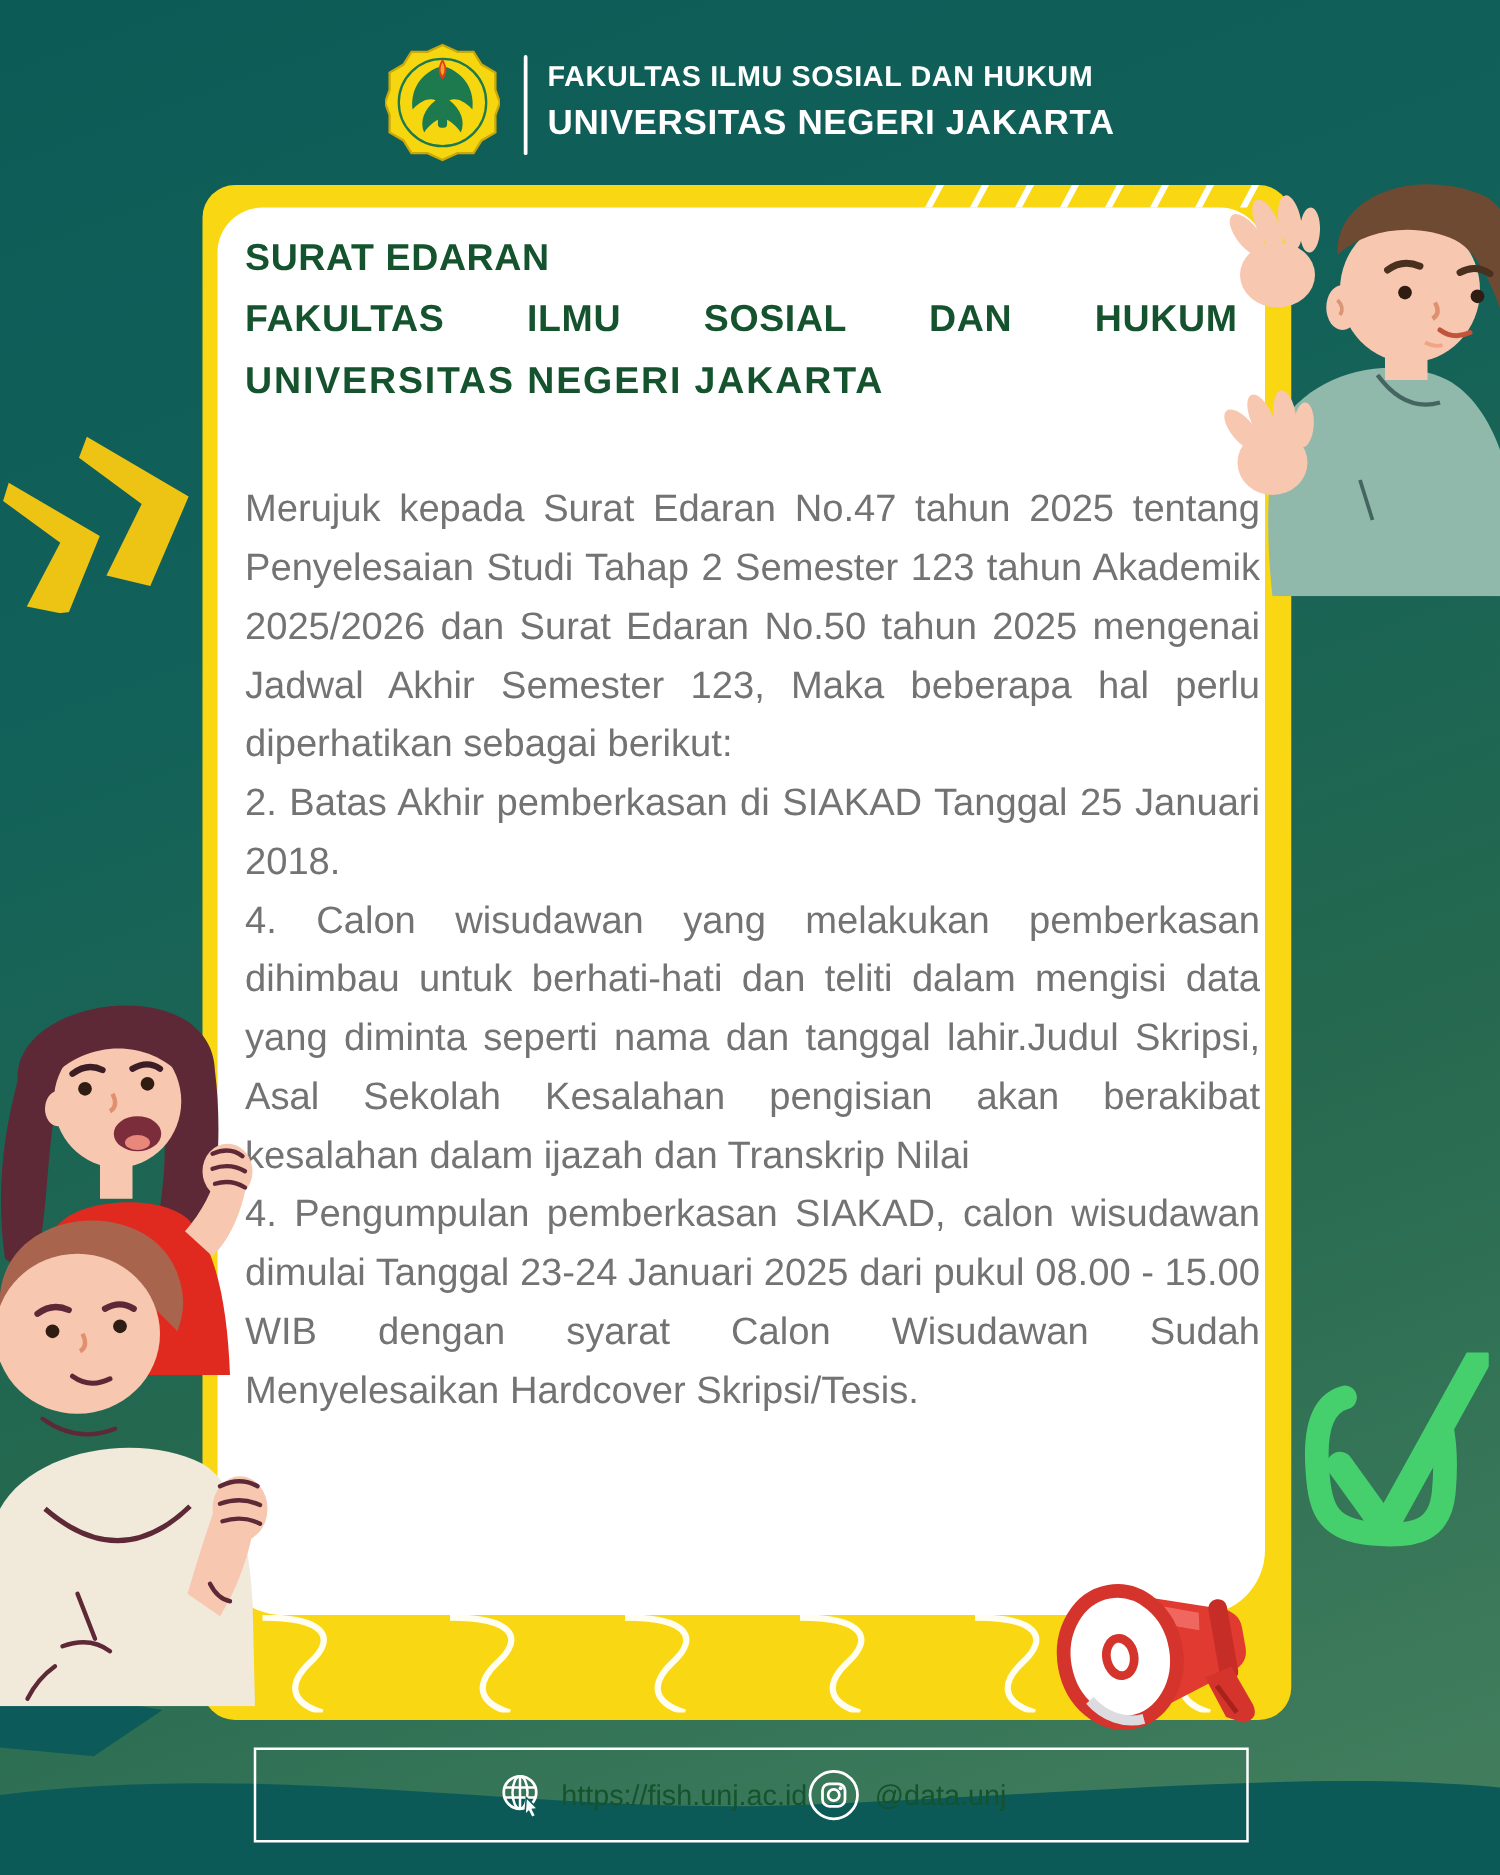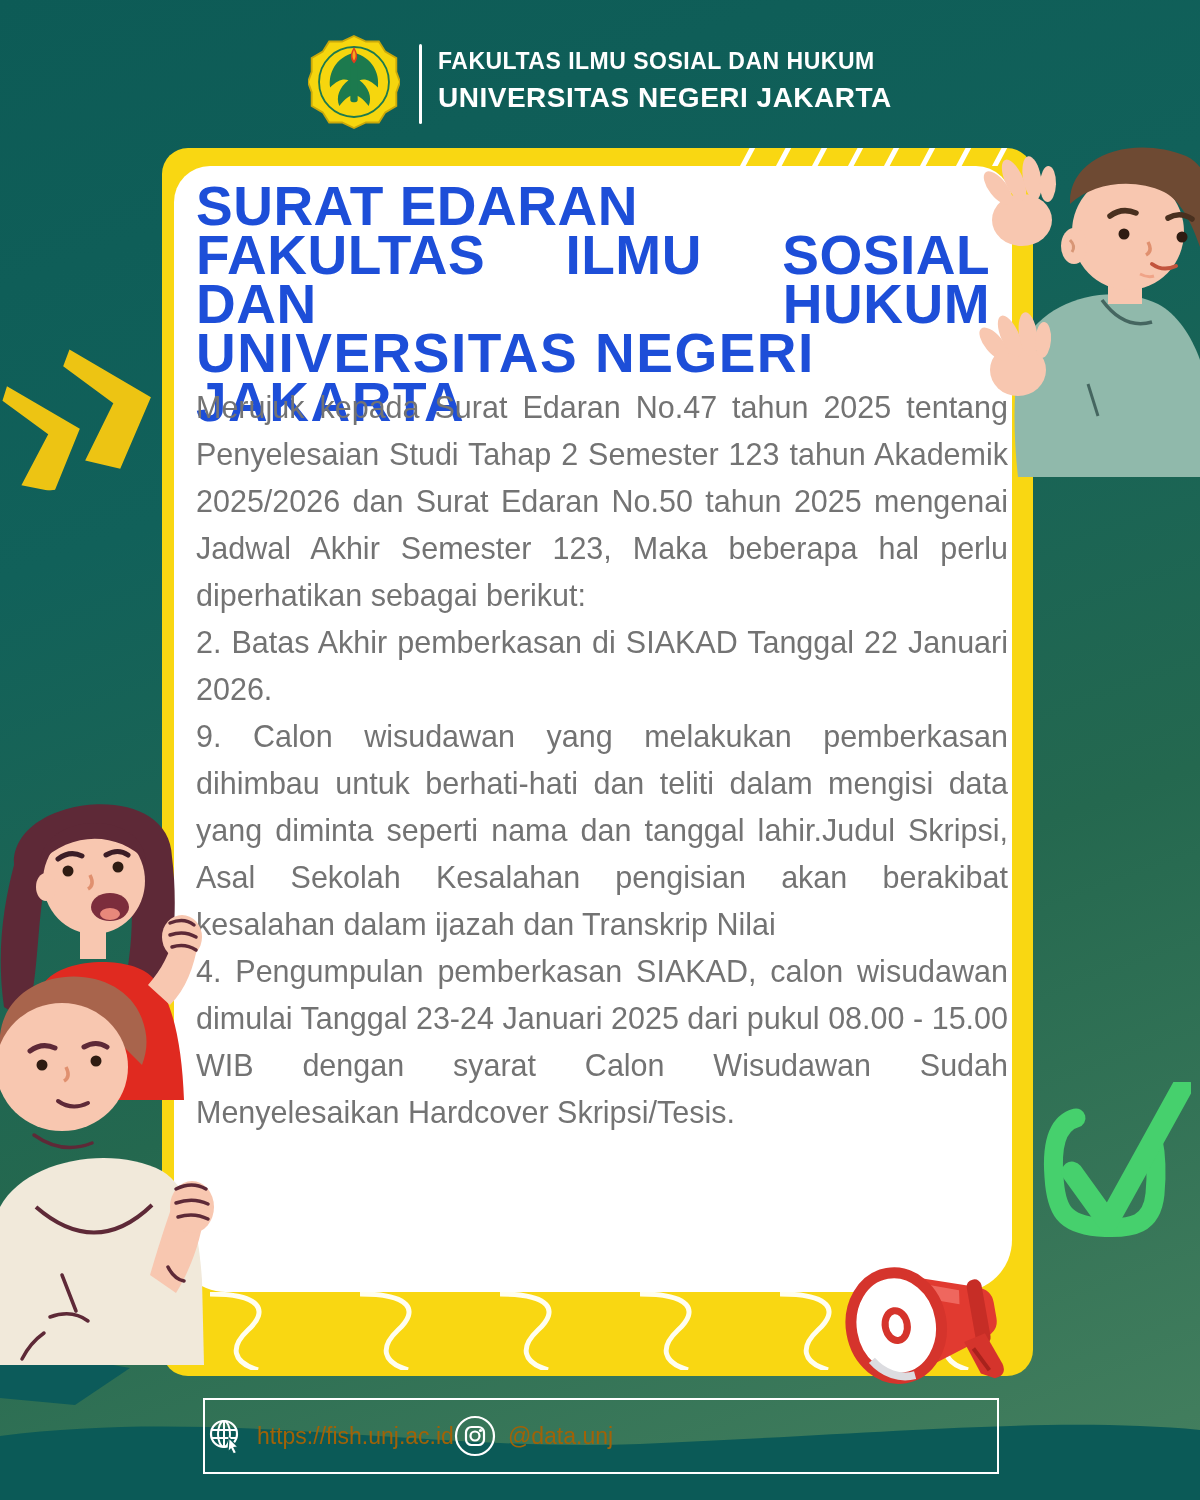--- a/index.html
+++ b/index.html
@@ -20,34 +20,34 @@
   .card-yellow{position:absolute;left:162px;top:148px;width:871px;height:1228px;
                background:#f9d712;border-radius:26px;z-index:2;}
   .slashes{position:absolute;right:10px;top:0;width:310px;height:18px;overflow:hidden;}
   .slashes span{display:inline-block;width:5px;height:34px;background:#ffffff;
                 transform:rotate(28deg);margin-left:31px;margin-top:-6px;}
   .card-white{position:absolute;left:12px;top:18px;width:838px;height:1126px;
               background:#ffffff;border-radius:36px 36px 52px 52px;}
   .wave-band{position:absolute;left:8px;bottom:6px;width:856px;height:78px;}
 
   
-  .title{position:absolute;left:22px;top:16px;width:794px;color:#1d4ed8;
-         font-weight:bold;font-size:55px;line-height:49px;letter-spacing:.5px;}
+  .title{position:absolute;left:22px;top:16px;width:794px;color:#14532d;
+         font-weight:bold;font-size:30px;line-height:49px;letter-spacing:.5px;}
   .title .t2{text-align:justify;text-align-last:justify;}
   .title .t3{letter-spacing:1.5px;}
 
   
   .bodytext{position:absolute;left:22px;top:218px;width:812px;color:#737373;
             font-size:30.5px;line-height:47px;text-align:justify;}
   .bodytext p{margin:0;}
 
   
   .footer{position:absolute;left:203px;top:1398px;width:792px;height:72px;
           border:2.5px solid #ffffff;display:flex;align-items:center;
-          justify-content:flex-start;z-index:3;color:#a16207;}
+          justify-content:center;z-index:3;color:#14532d;}
   .f-item{display:flex;align-items:center;gap:12px;font-size:23px;}
 
   
   .deco{pointer-events:none;}
 </style>
 </head>
 <body>
 
 <svg class="abs deco" style="left:0;top:0;z-index:0" width="1200" height="1500" viewBox="0 0 1200 1500">
   <polygon points="0,1345 130,1368 75,1405 0,1398" fill="#0c5b5a"></polygon>
@@ -86,22 +86,22 @@
   </div>
 
   <div class="card-white">
     <div class="title">
       <div class="t1">SURAT EDARAN</div>
       <div class="t2">FAKULTAS ILMU SOSIAL DAN HUKUM</div>
       <div class="t3">UNIVERSITAS NEGERI JAKARTA</div>
     </div>
     <div class="bodytext">
       <p>Merujuk kepada Surat Edaran No.47 tahun 2025 tentang Penyelesaian Studi Tahap 2 Semester 123 tahun Akademik 2025/2026 dan Surat Edaran No.50 tahun 2025 mengenai Jadwal Akhir Semester 123, Maka beberapa hal perlu diperhatikan sebagai berikut:</p>
-      <p>2. Batas Akhir pemberkasan di SIAKAD Tanggal 22 Januari 2026.</p>
-      <p>9. Calon wisudawan yang melakukan pemberkasan dihimbau untuk berhati-hati dan teliti dalam mengisi data yang diminta seperti nama dan tanggal lahir.Judul Skripsi, Asal Sekolah Kesalahan pengisian akan berakibat kesalahan dalam ijazah dan Transkrip Nilai</p>
+      <p>2. Batas Akhir pemberkasan di SIAKAD Tanggal 25 Januari 2018.</p>
+      <p>4. Calon wisudawan yang melakukan pemberkasan dihimbau untuk berhati-hati dan teliti dalam mengisi data yang diminta seperti nama dan tanggal lahir.Judul Skripsi, Asal Sekolah Kesalahan pengisian akan berakibat kesalahan dalam ijazah dan Transkrip Nilai</p>
       <p>4. Pengumpulan pemberkasan SIAKAD, calon wisudawan dimulai Tanggal 23-24 Januari 2025 dari pukul 08.00 - 15.00 WIB dengan syarat Calon Wisudawan Sudah Menyelesaikan Hardcover Skripsi/Tesis.</p>
     </div>
   </div>
 
   <svg class="wave-band deco" viewBox="0 0 856 78">
     <g stroke="#fffef0" stroke-width="5" fill="none">
       <path d="M40,2 C90,2 100,18 78,38 C60,55 62,70 88,78"></path>
       <path d="M190,2 C240,2 250,18 228,38 C210,55 212,70 238,78"></path>
       <path d="M330,2 C380,2 390,18 368,38 C350,55 352,70 378,78"></path>
       <path d="M470,2 C520,2 530,18 508,38 C490,55 492,70 518,78"></path>

